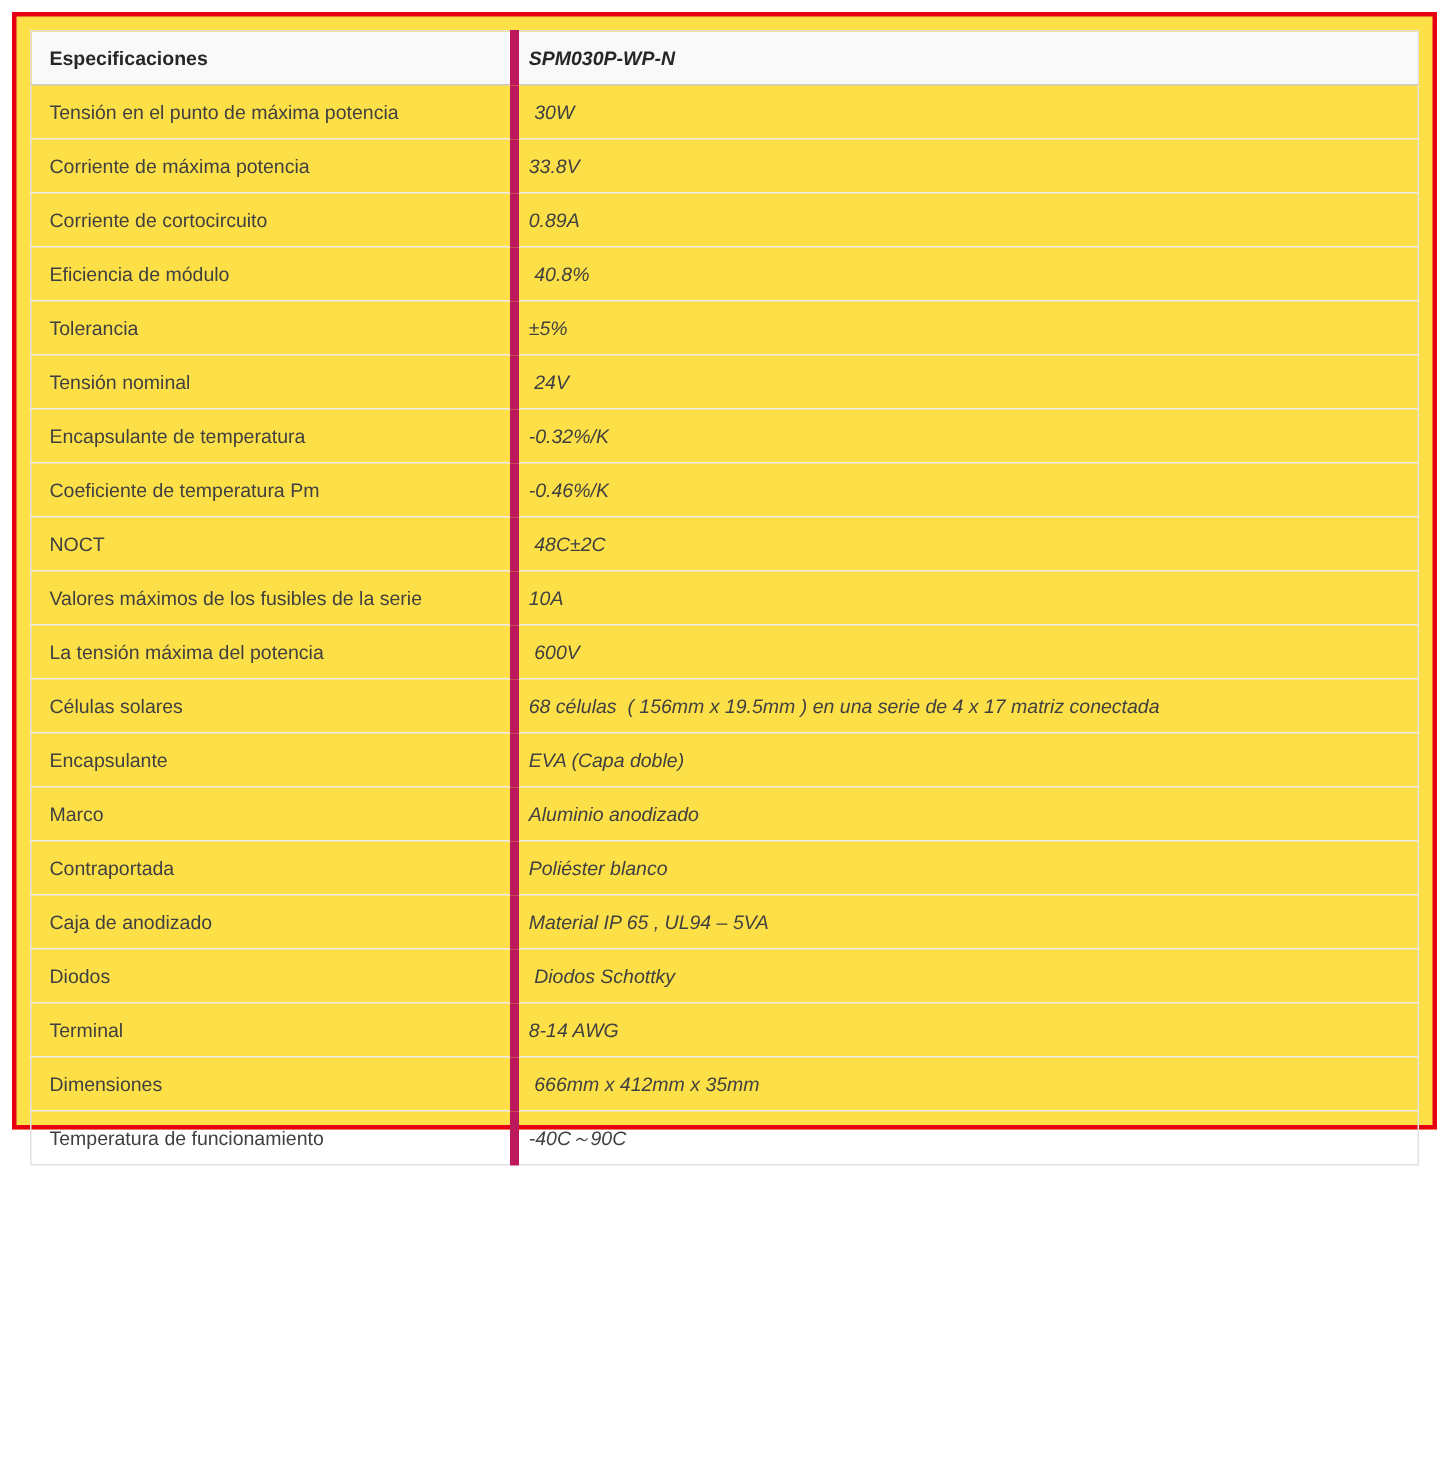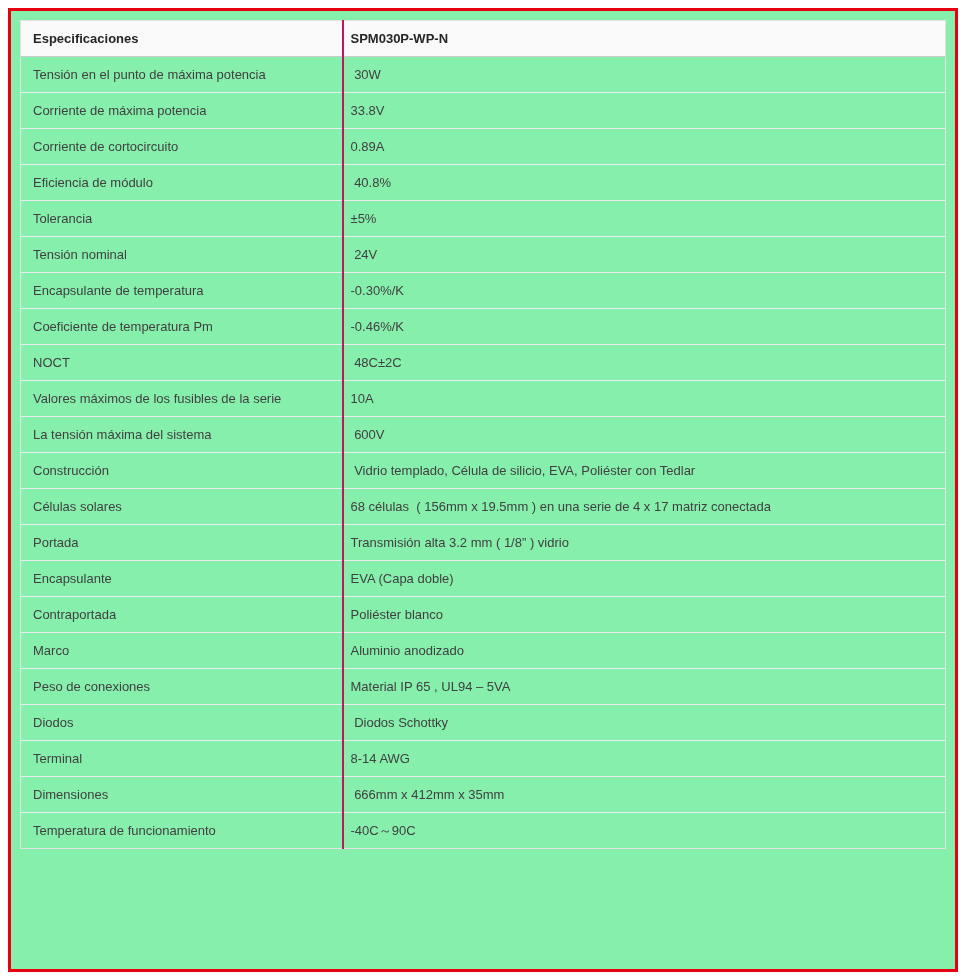--- a/index.html
+++ b/index.html
@@ -9,23 +9,23 @@
     width: 970px;
     height: 980px;
     background: #ffffff;
     font-family: "Liberation Sans", sans-serif;
   }
   .panel {
     position: absolute;
     left: 8px;
     top: 8px;
     width: 950px;
-    height: 964px;
+    height: 745px;
     border: 3px solid #e60012;
-    background: #86efac;
+    background: #fde047;
     padding: 9px 9px;
   }
   table.spec {
     width: 100%;
     border-collapse: collapse;
     border: 1px solid #e2e2e2;
     table-layout: fixed;
     font-size: 13px;
     color: #404040;
   }
@@ -42,22 +42,23 @@
     overflow: hidden;
   }
   td {
     padding: 10px 12px;
     line-height: 15px;
     border-bottom: 1px solid #ececec;
     white-space: pre-wrap;
     overflow: hidden;
   }
   th.c2, td.c2 {
-    border-left: 2px solid #be185d;
+    border-left: 6px solid #be185d;
     padding-left: 7px;
+    font-style: italic;
   }
   tbody tr:last-child td { border-bottom-color: #e2e2e2; }
 </style>
 </head>
 <body>
 
 <div class="panel" style="border-color: rgb(230, 0, 18);">
   <table class="spec">
     <thead>
       <tr>
@@ -85,64 +86,56 @@
         <tr>
           <td class="c1">Tolerancia</td>
           <td class="c2">±5%</td>
         </tr>
         <tr>
           <td class="c1">Tensión nominal</td>
           <td class="c2"> 24V</td>
         </tr>
         <tr>
           <td class="c1">Encapsulante de temperatura</td>
-          <td class="c2">-0.30%/K</td>
+          <td class="c2">-0.32%/K</td>
         </tr>
         <tr>
           <td class="c1">Coeficiente de temperatura Pm</td>
           <td class="c2">-0.46%/K</td>
         </tr>
         <tr>
           <td class="c1">NOCT</td>
           <td class="c2"> 48C±2C</td>
         </tr>
         <tr>
           <td class="c1">Valores máximos de los fusibles de la serie</td>
           <td class="c2">10A</td>
         </tr>
         <tr>
-          <td class="c1">La tensión máxima del sistema</td>
+          <td class="c1">La tensión máxima del potencia</td>
           <td class="c2"> 600V</td>
-        </tr>
-        <tr>
-          <td class="c1">Construcción</td>
-          <td class="c2"> Vidrio templado, Célula de silicio, EVA, Poliéster con Tedlar</td>
         </tr>
         <tr>
           <td class="c1">Células solares</td>
           <td class="c2">68 células  ( 156mm x 19.5mm ) en una serie de 4 x 17 matriz conectada</td>
         </tr>
         <tr>
-          <td class="c1">Portada</td>
-          <td class="c2">Transmisión alta 3.2 mm ( 1/8” ) vidrio</td>
+          <td class="c1">Encapsulante</td>
+          <td class="c2">EVA (Capa doble)</td>
         </tr>
         <tr>
-          <td class="c1">Encapsulante</td>
-          <td class="c2">EVA (Capa doble)</td>
+          <td class="c1">Marco</td>
+          <td class="c2">Aluminio anodizado</td>
         </tr>
         <tr>
           <td class="c1">Contraportada</td>
           <td class="c2">Poliéster blanco</td>
         </tr>
         <tr>
-          <td class="c1">Marco</td>
-          <td class="c2">Aluminio anodizado</td>
-        </tr>
-        <tr>
-          <td class="c1">Peso de conexiones</td>
+          <td class="c1">Caja de anodizado</td>
           <td class="c2">Material IP 65 , UL94 – 5VA</td>
         </tr>
         <tr>
           <td class="c1">Diodos</td>
           <td class="c2"> Diodos Schottky</td>
         </tr>
         <tr>
           <td class="c1">Terminal</td>
           <td class="c2">8-14 AWG</td>
         </tr>

